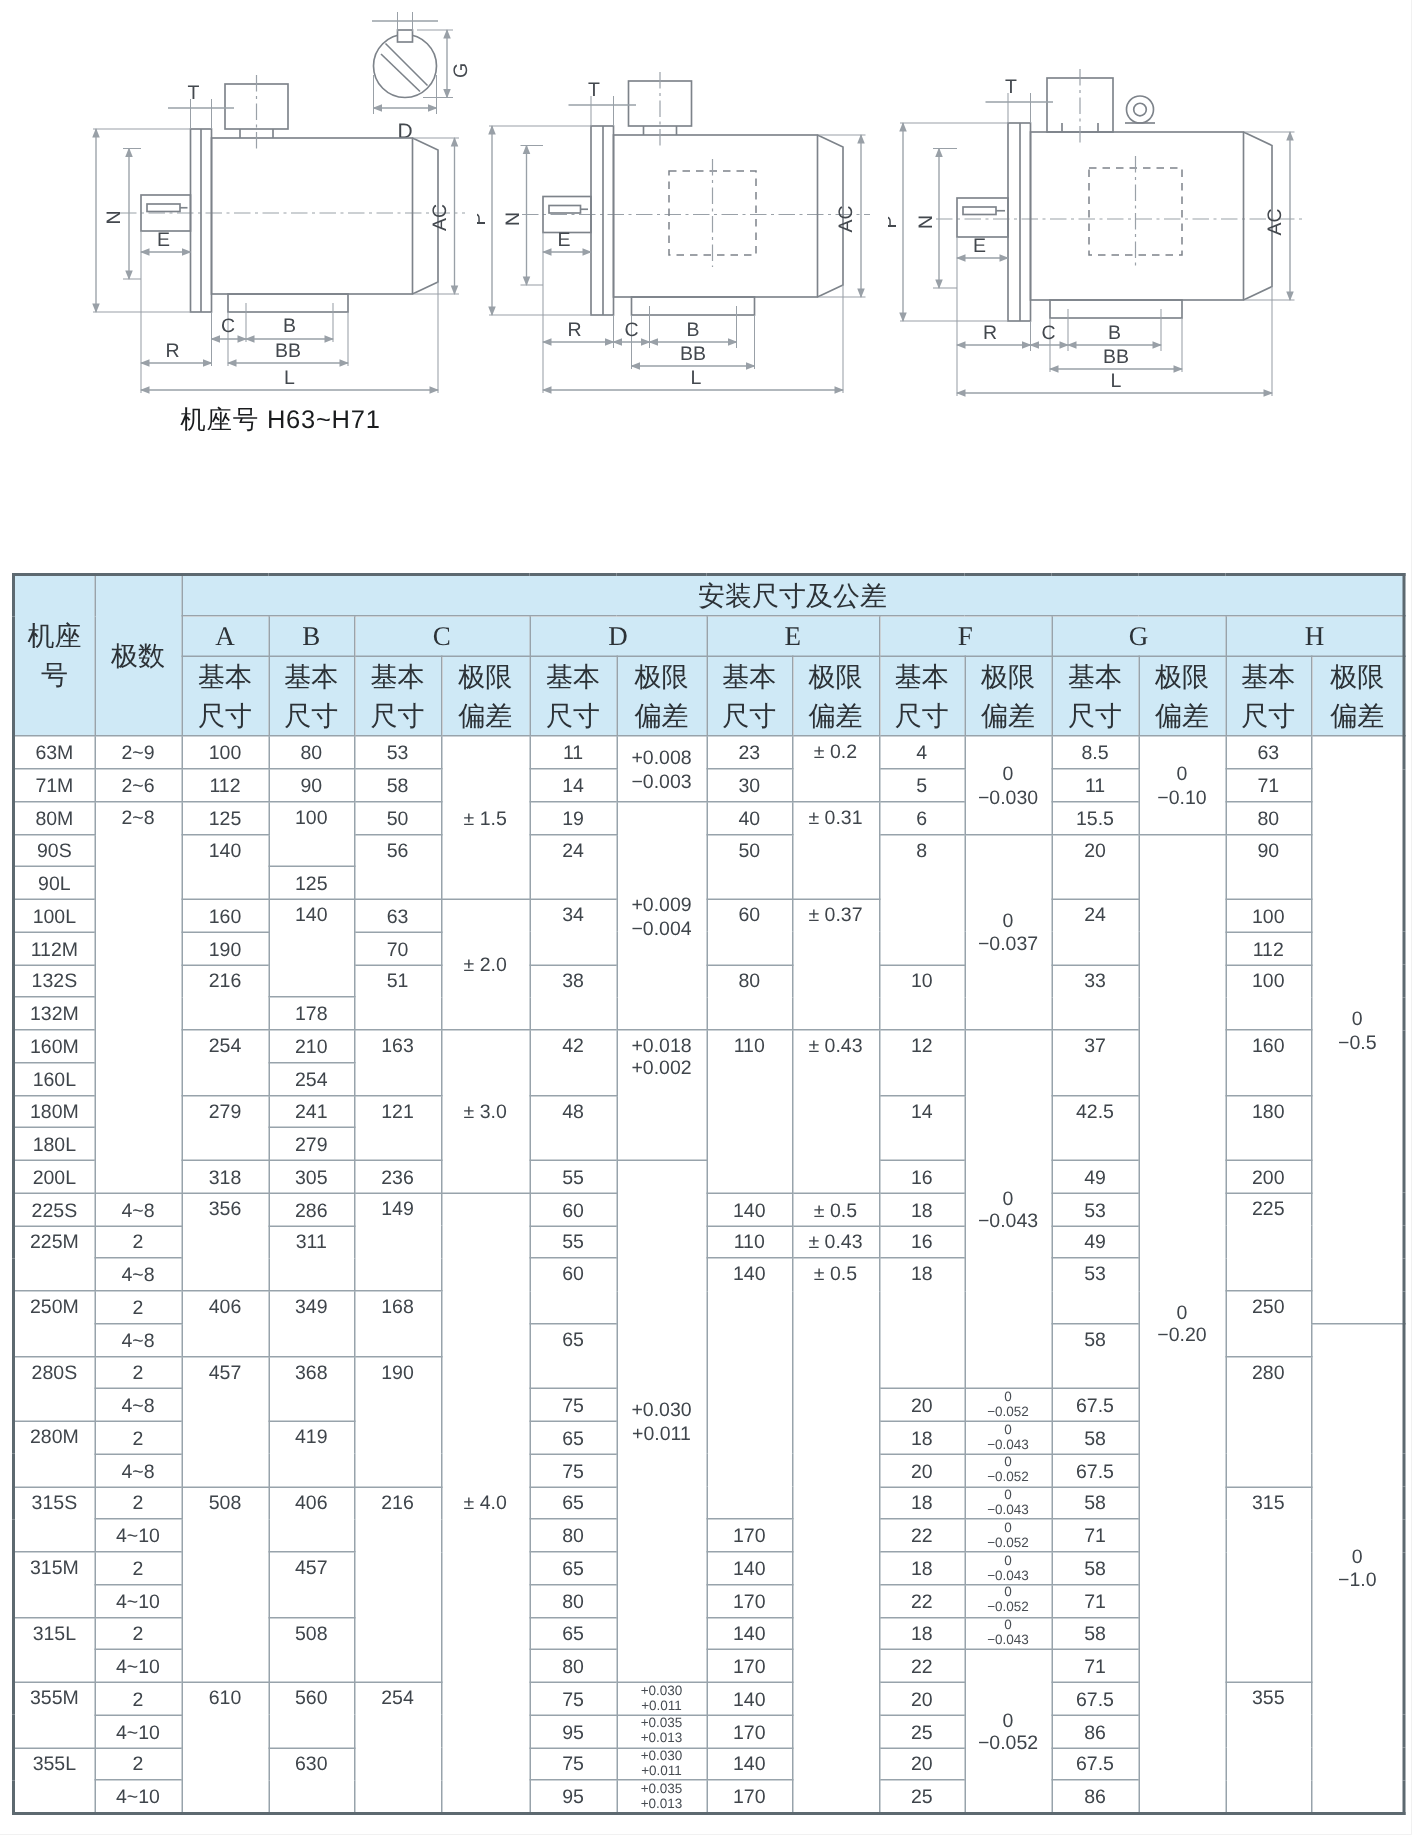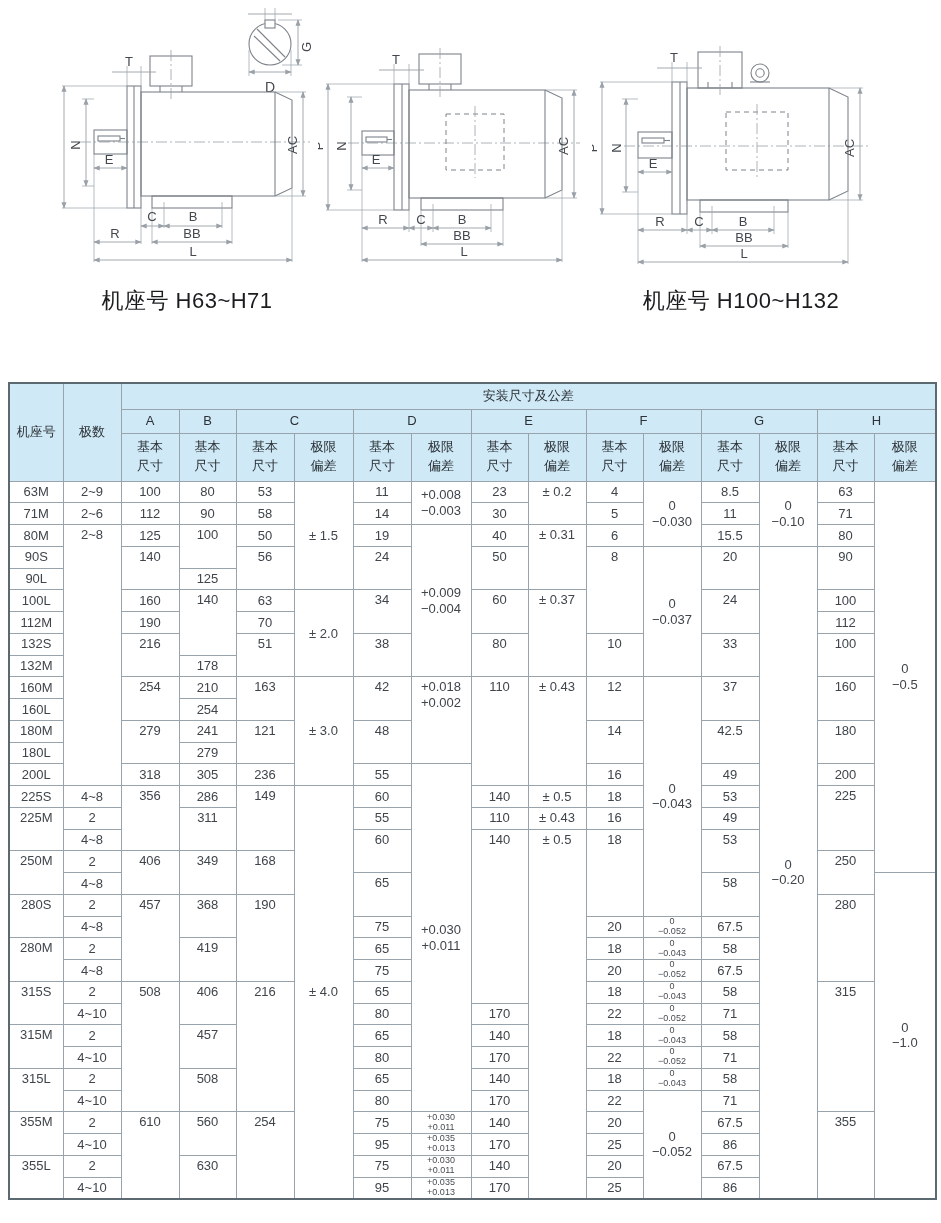--- a/index.html
+++ b/index.html
@@ -13,40 +13,40 @@
   }
   *{box-sizing:border-box;}
   html,body{margin:0;padding:0;background:#e8e8e8;}
   .page{
     position:relative;width:941px;height:1223px;background:#ffffff;
     font-family:"Liberation Sans","DejaVu Sans",sans-serif;color:var(--text);
     overflow:hidden;margin:0 auto;
   }
   .diagram{position:absolute;top:4px;}
   .caption{
-    position:absolute;top:286px;text-align:center;font-size:22px;color:#1a1c1e;
+    position:absolute;top:268px;text-align:center;font-size:17px;color:#1a1c1e;
     letter-spacing:0.5px;
   }
   
   .ol{stroke:var(--line);fill:none;stroke-width:1.1;}
   .ol2{stroke:var(--line);fill:#ffffff;stroke-width:1.1;}
   .dim{stroke:var(--dimline);fill:none;stroke-width:0.9;}
   .ext{stroke:var(--dimline);fill:none;stroke-width:0.7;}
   .cl{stroke:#9aa1a8;fill:none;stroke-width:0.8;stroke-dasharray:11 3 2 3;}
   .dash{stroke:var(--line);fill:none;stroke-width:1;stroke-dasharray:5 4;}
   .lbl{font-family:"Liberation Sans","DejaVu Sans",sans-serif;font-size:13px;fill:var(--label);}
   .lblb{font-size:14px;}
   
   .tbl-wrap{position:absolute;left:8px;top:382px;}
   table.tbl{border-collapse:collapse;table-layout:fixed;width:927px;border:2px solid var(--outer-border);}
   .tbl th,.tbl td{
     border:1px solid var(--border);text-align:center;vertical-align:middle;
     padding:0;white-space:pre-line;overflow:hidden;
   }
-  .tbl th{background:var(--header-bg);font-weight:400;font-size:13px;color:#2c3237;line-height:1.45;}
+  .tbl th{background:var(--header-bg);font-weight:400;font-size:18px;color:#2c3237;line-height:1.45;font-family:Liberation Serif, serif;}
   .tbl td{font-size:13px;color:var(--text);line-height:1.18;}
   .tbl td.va-t{vertical-align:top;padding-top:2px;}
   .tbl td.sm{font-size:9px;line-height:1.1;color:#474c52;}
   .tbl tbody tr{height:21.76px;margin-left:32px;}
 </style>
 </head>
 <body>
 
 <div class="page">
 
@@ -252,21 +252,20 @@
       <line class="dim" x1="120" y1="226" x2="182" y2="226" marker-start="url(#ar3)" marker-end="url(#ar3)"></line>
       <text class="lbl" x="151" y="222" text-anchor="middle">B</text>
       <line class="dim" x1="108" y1="242" x2="196" y2="242" marker-start="url(#ar3)" marker-end="url(#ar3)"></line>
       <text class="lbl" x="152" y="238" text-anchor="middle">BB</text>
       <line class="dim" x1="46" y1="258" x2="256" y2="258" marker-start="url(#ar3)" marker-end="url(#ar3)"></line>
       <text class="lbl" x="152" y="254" text-anchor="middle">L</text>
     </g>
   </svg>
 
   <div class="caption" style="left:52px;width:270px">机座号 H63~H71</div>
-  <div class="caption" style="left:592px;width:298px">机座号 H100~H132</div>
 
   <div class="tbl-wrap">
     <table class="tbl">
       <colgroup>
         <col style="width:54px">
           <col style="width:58px">
           <col style="width:58px">
           <col style="width:57px">
         <col style="width:58px">
           <col style="width:59px">

